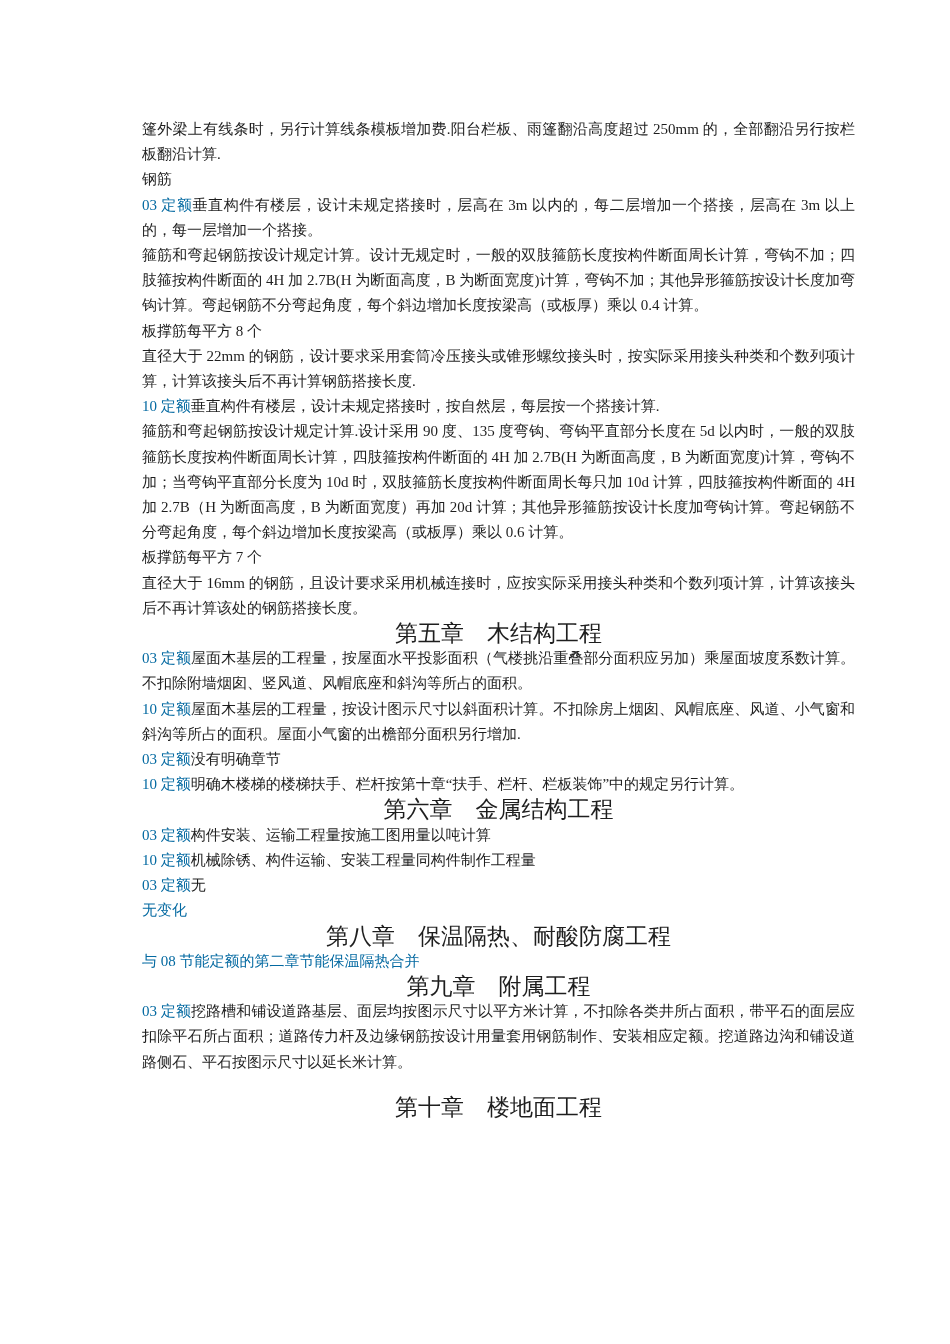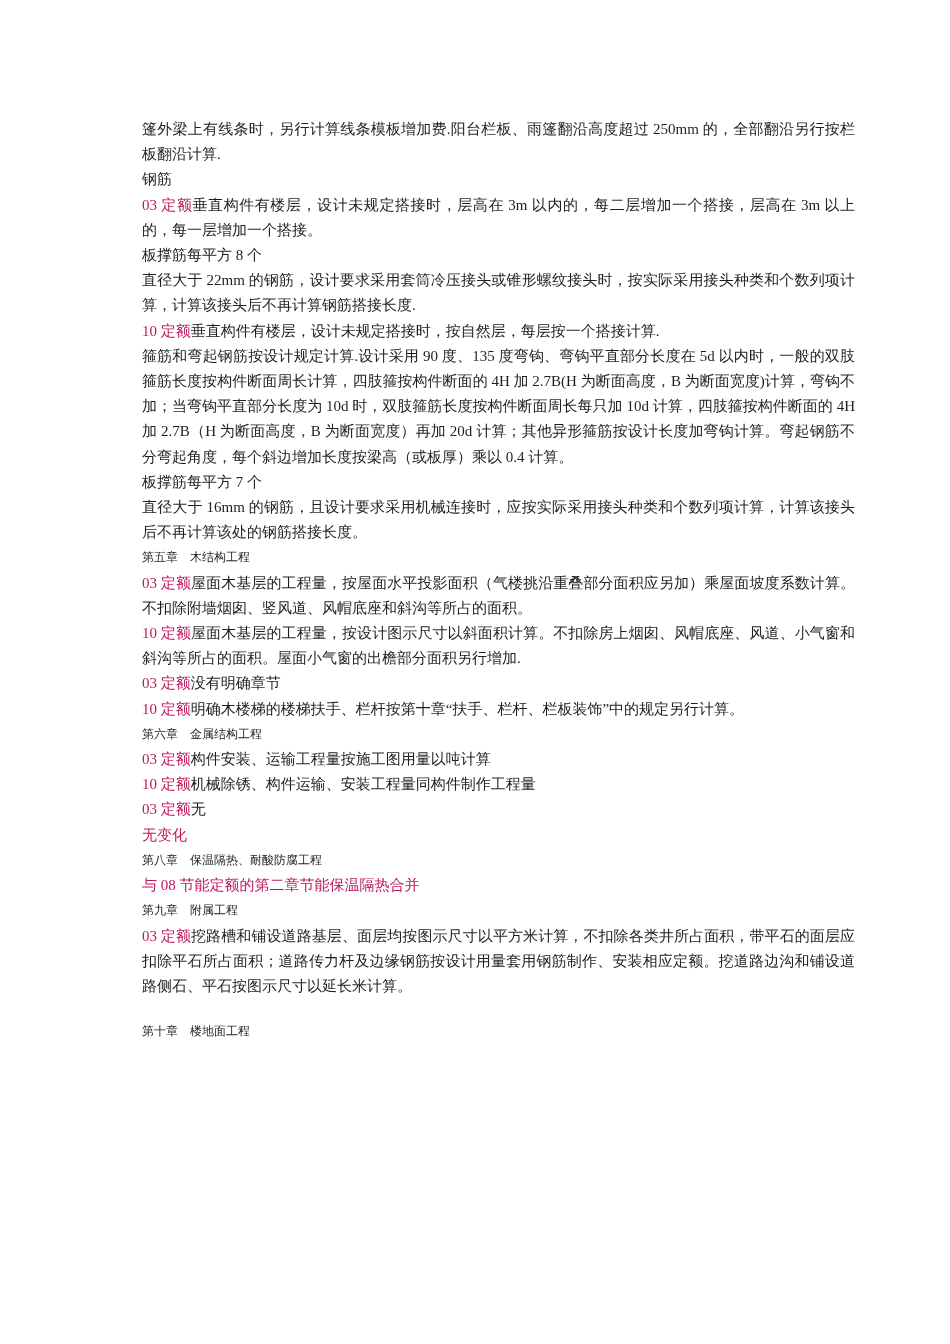--- a/index.html
+++ b/index.html
@@ -19,43 +19,44 @@
     color: #1e1e1e;
   }
   .doc p {
     margin: 0;
     font-size: 15px;
     line-height: 25.2px;
     text-align: justify;
     word-break: break-word;
   }
   .doc p.heading {
-    font-size: 12px;
+    font-size: 23px;
     line-height: 25.2px;
-    text-align: left;
+    text-align: center;
   }
   .doc p.extra-space {
     margin-top: 20px;
   }
   .red {
-    color: #be185d;
+    color: #0369a1;
   }
 </style>
 </head>
 <body>
 
 <div class="page">
   <div class="doc" id="doc">
       <p class="body"><span>篷外梁上有线条时，另行计算线条模板增加费.阳台栏板、雨篷翻沿高度超过 250mm 的，全部翻沿另行按栏板翻沿计算.</span></p>
       <p class="body"><span>钢筋</span></p>
       <p class="body"><span class="red">03 定额</span><span>垂直构件有楼层，设计未规定搭接时，层高在 3m 以内的，每二层增加一个搭接，层高在 3m 以上的，每一层增加一个搭接。</span></p>
+      <p class="body"><span>箍筋和弯起钢筋按设计规定计算。设计无规定时，一般的双肢箍筋长度按构件断面周长计算，弯钩不加；四肢箍按构件断面的 4H 加 2.7B(H 为断面高度，B 为断面宽度)计算，弯钩不加；其他异形箍筋按设计长度加弯钩计算。弯起钢筋不分弯起角度，每个斜边增加长度按梁高（或板厚）乘以 0.4 计算。</span></p>
       <p class="body"><span>板撑筋每平方 8 个</span></p>
       <p class="body"><span>直径大于 22mm 的钢筋，设计要求采用套筒冷压接头或锥形螺纹接头时，按实际采用接头种类和个数列项计算，计算该接头后不再计算钢筋搭接长度.</span></p>
       <p class="body"><span class="red">10 定额</span><span>垂直构件有楼层，设计未规定搭接时，按自然层，每层按一个搭接计算.</span></p>
-      <p class="body"><span>箍筋和弯起钢筋按设计规定计算.设计采用 90 度、135 度弯钩、弯钩平直部分长度在 5d 以内时，一般的双肢箍筋长度按构件断面周长计算，四肢箍按构件断面的 4H 加 2.7B(H 为断面高度，B 为断面宽度)计算，弯钩不加；当弯钩平直部分长度为 10d 时，双肢箍筋长度按构件断面周长每只加 10d 计算，四肢箍按构件断面的 4H 加 2.7B（H 为断面高度，B 为断面宽度）再加 20d 计算；其他异形箍筋按设计长度加弯钩计算。弯起钢筋不分弯起角度，每个斜边增加长度按梁高（或板厚）乘以 0.4 计算。</span></p>
+      <p class="body"><span>箍筋和弯起钢筋按设计规定计算.设计采用 90 度、135 度弯钩、弯钩平直部分长度在 5d 以内时，一般的双肢箍筋长度按构件断面周长计算，四肢箍按构件断面的 4H 加 2.7B(H 为断面高度，B 为断面宽度)计算，弯钩不加；当弯钩平直部分长度为 10d 时，双肢箍筋长度按构件断面周长每只加 10d 计算，四肢箍按构件断面的 4H 加 2.7B（H 为断面高度，B 为断面宽度）再加 20d 计算；其他异形箍筋按设计长度加弯钩计算。弯起钢筋不分弯起角度，每个斜边增加长度按梁高（或板厚）乘以 0.6 计算。</span></p>
       <p class="body"><span>板撑筋每平方 7 个</span></p>
       <p class="body"><span>直径大于 16mm 的钢筋，且设计要求采用机械连接时，应按实际采用接头种类和个数列项计算，计算该接头后不再计算该处的钢筋搭接长度。</span></p>
       <p class="heading"><span>第五章　木结构工程</span></p>
       <p class="body"><span class="red">03 定额</span><span>屋面木基层的工程量，按屋面水平投影面积（气楼挑沿重叠部分面积应另加）乘屋面坡度系数计算。不扣除附墙烟囱、竖风道、风帽底座和斜沟等所占的面积。</span></p>
       <p class="body"><span class="red">10 定额</span><span>屋面木基层的工程量，按设计图示尺寸以斜面积计算。不扣除房上烟囱、风帽底座、风道、小气窗和斜沟等所占的面积。屋面小气窗的出檐部分面积另行增加.</span></p>
       <p class="body"><span class="red">03 定额</span><span>没有明确章节</span></p>
       <p class="body"><span class="red">10 定额</span><span>明确木楼梯的楼梯扶手、栏杆按第十章“扶手、栏杆、栏板装饰”中的规定另行计算。</span></p>
       <p class="heading"><span>第六章　金属结构工程</span></p>
       <p class="body"><span class="red">03 定额</span><span>构件安装、运输工程量按施工图用量以吨计算</span></p>
       <p class="body"><span class="red">10 定额</span><span>机械除锈、构件运输、安装工程量同构件制作工程量</span></p>

